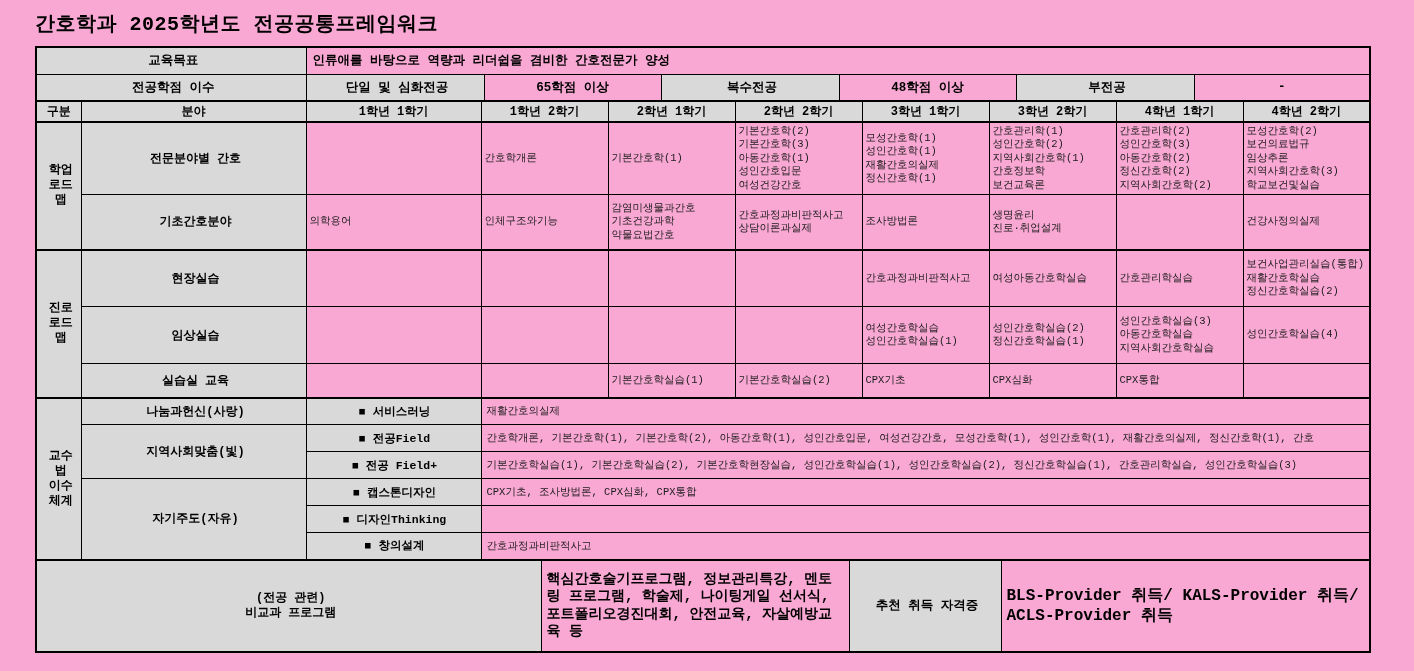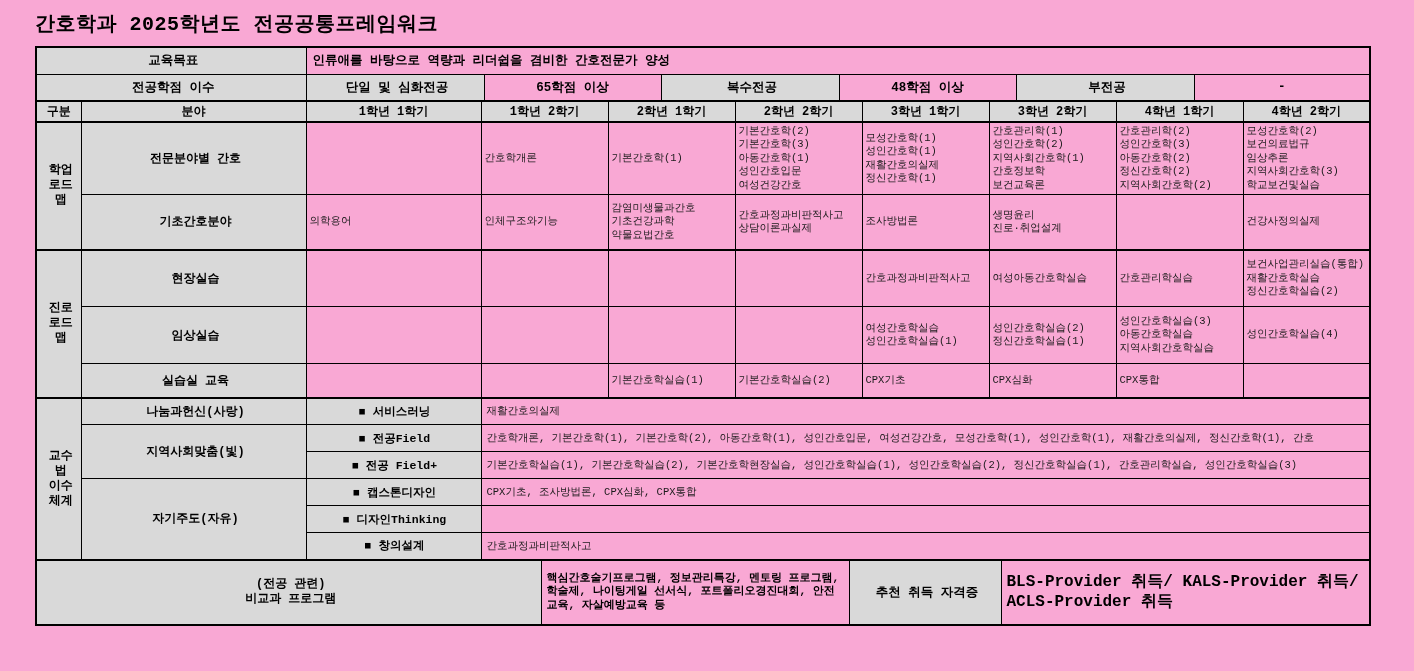--- a/index.html
+++ b/index.html
@@ -24,21 +24,21 @@
     font-size:10.5px; font-weight:normal; color:#1a1a1a; text-align:left;
     vertical-align:middle; padding:2px 3px; white-space:pre-line; line-height:1.28;
   }
   .grp { white-space:pre-line; line-height:1.25; font-size:12px; }
   .rowlbl { white-space:pre-line; font-size:12px; }
   .method { font-weight:bold; text-align:center; font-size:11.5px; vertical-align:middle; background:#d9d9d9; padding-left:6px; }
   .tcontent { font-size:10.5px; color:#1a1a1a; text-align:left; vertical-align:middle;
     white-space:nowrap; overflow:hidden; padding-left:5px; }
   .sect { border-top:2px solid #000; }
   .thickb { border-bottom:2px solid #000; }
-  .progs { font-weight:bold; font-size:11px; text-align:left; vertical-align:middle; line-height:1.25; padding:2px 5px; }
+  .progs { font-weight:bold; font-size:14px; text-align:left; vertical-align:middle; line-height:1.25; padding:10px 5px; }
   .certs { font-weight:bold; font-size:16px; text-align:left; vertical-align:middle; line-height:1.25; padding:2px 5px; }
 </style>
 </head>
 <body>
 
 <div class="canvas">
   <div class="content">
 
     <div class="title">간호학과 2025학년도 전공공통프레임워크</div>
 

